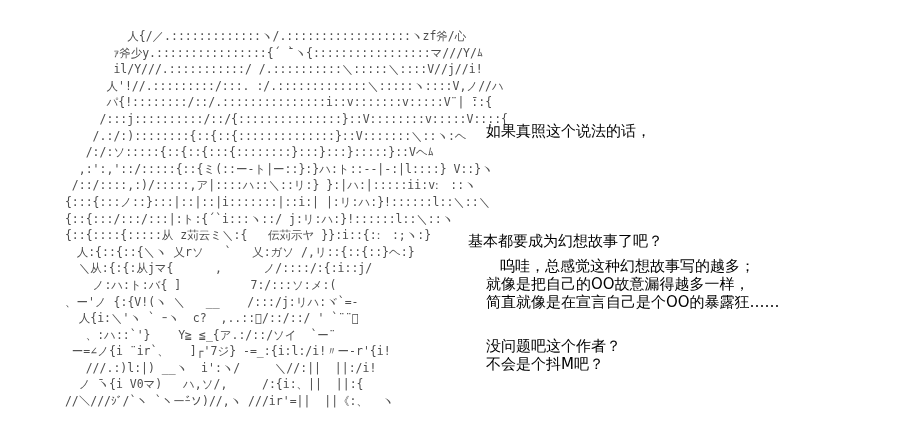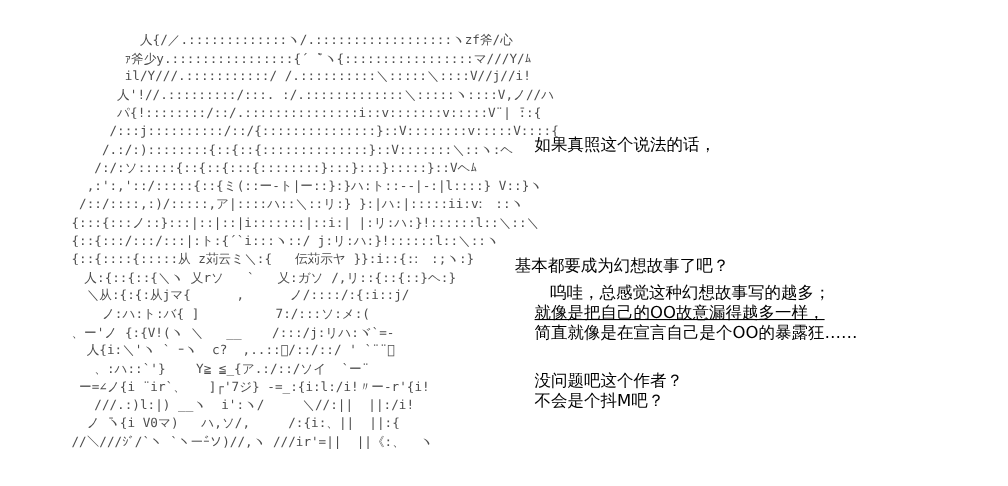--- a/index.html
+++ b/index.html
@@ -59,18 +59,18 @@
    人{i:＼'ヽ ` ｰヽ  c?  ,..::゙/::/::/ ' `¨¨゙
     、:ハ::`'}    Y≧ ≦_{ア.:/::/ソイ  `ー¨
   ー=∠ノ{i ¨ir`、   ]┌'7ジ} -=_:{i:l:/i!〃ー‐r'{i!
     ///.:)l:|) __ヽ  i':ヽ/     ＼//:||  ||:/i!
    ノ ̄ヽ{i V0マ)   ハ,ソ/,     /:{i:、||  ||:{
  //＼///ｼﾞ/`ヽ `ヽー-゙ソ)//,ヽ ///ir'=||  ||《:、  ヽ</pre>
 
   <div class="dlg" style="left:486px; top:123px;">如果真照这个说法的话，</div>
   <div class="dlg" style="left:468px; top:233px;">基本都要成为幻想故事了吧？</div>
   <div class="dlg" style="left:486px; top:258px;margin-left:14px;">呜哇，总感觉这种幻想故事写的越多；</div>
-  <div class="dlg" style="left:486px; top:276px;text-decoration:underline;">就像是把自己的OO故意漏得越多一样，</div>
+  <div class="dlg" style="left:486px; top:276px;">就像是把自己的OO故意漏得越多一样，</div>
   <div class="dlg" style="left:486px; top:294px;text-align:right;">简直就像是在宣言自己是个OO的暴露狂……</div>
   <div class="dlg" style="left:486px; top:356px;">不会是个抖M吧？</div>
   <div class="dlg" style="left:486px; top:338px;">没问题吧这个作者？</div>
 
 </div>
 
 </body></html>

